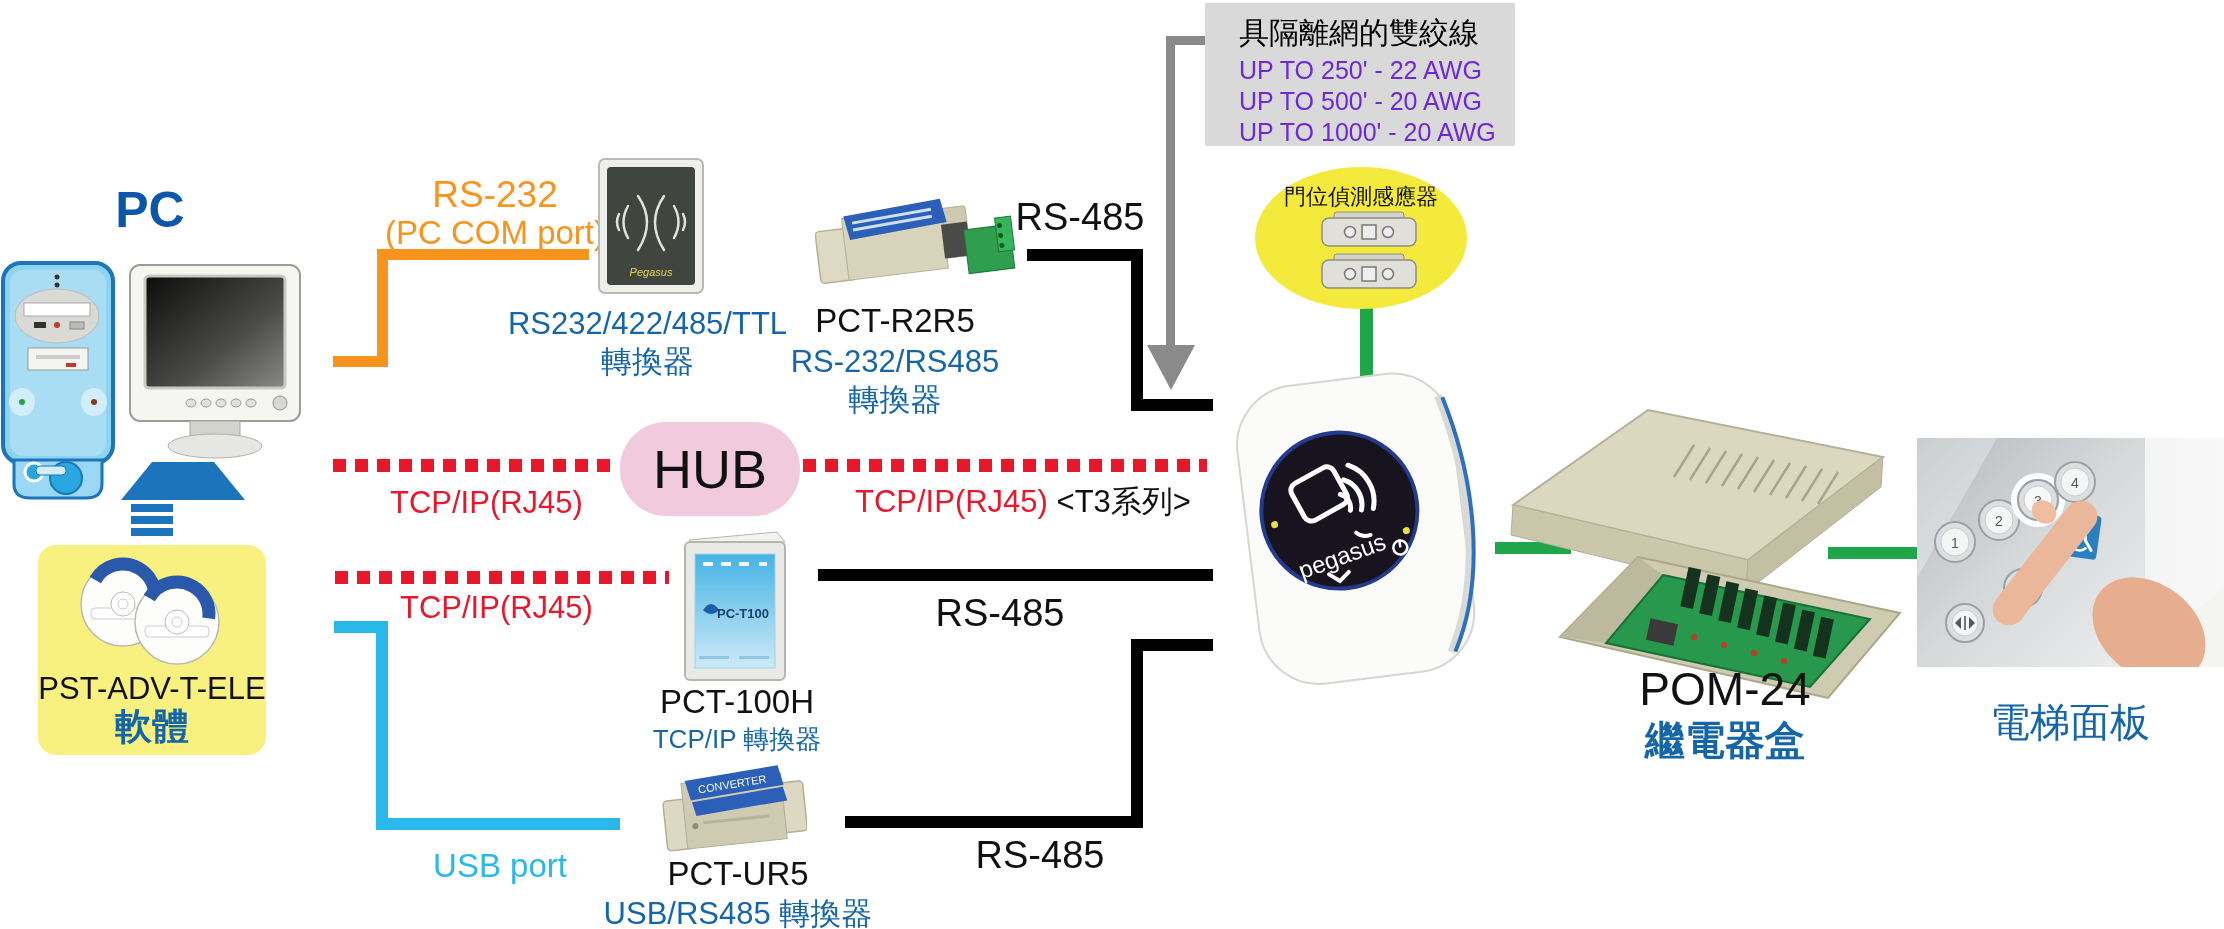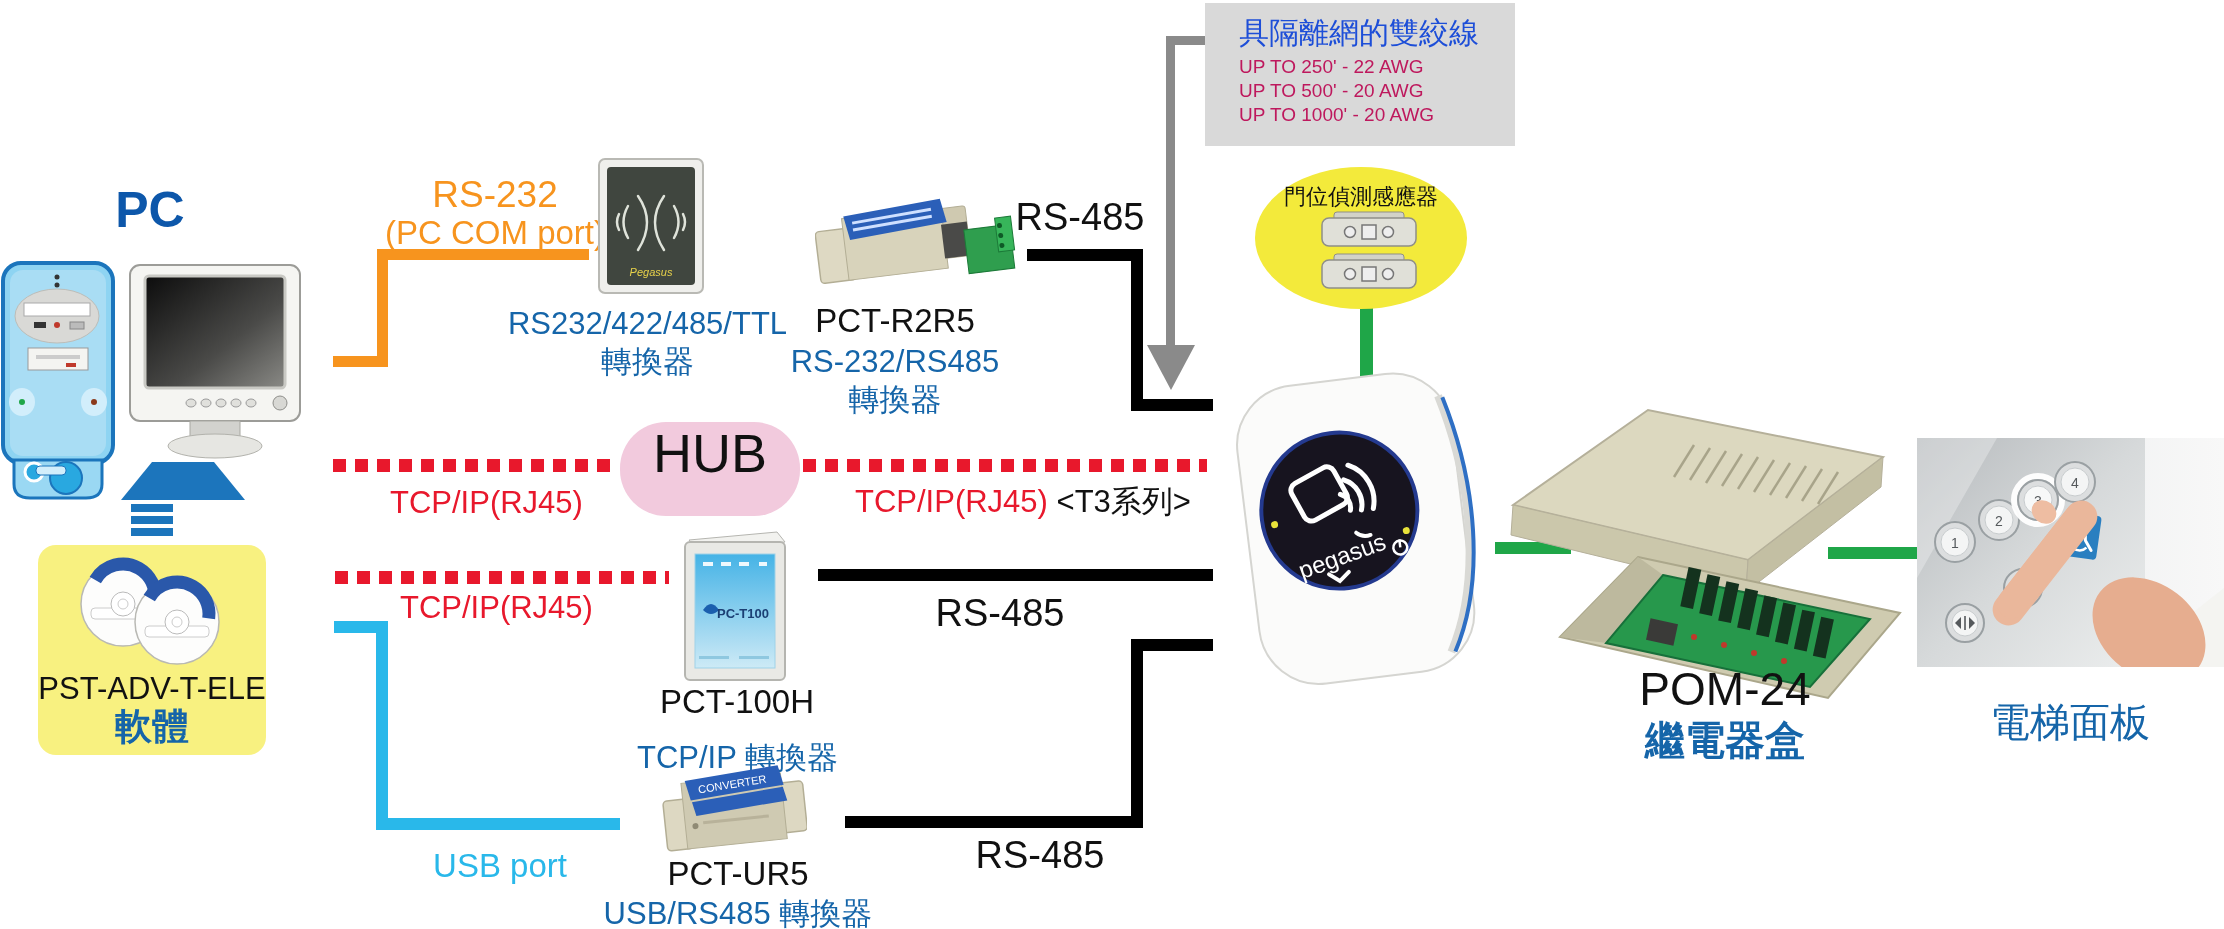--- a/index.html
+++ b/index.html
@@ -9,24 +9,24 @@
   .seg{position:absolute;background:#000;}
   .lbl{position:absolute;text-align:center;line-height:1.12;white-space:nowrap;}
   .blue{color:#1565a9;}
   .black{color:#111;}
   .orange{color:#f7941e;}
   .red{color:#e8182c;}
   .cyan{color:#29b8ea;margin-top:12px;}
   .dotted-red{position:absolute;height:13px;
       background:repeating-linear-gradient(to right,#e8182c 0 13px,transparent 13px 22px);}
   .infobox{position:absolute;left:1205px;top:3px;width:310px;height:143px;background:#d9d9d9;}
-  .infobox .t{font-size:30px;color:#1d4ed8;margin:10px 0 2px 34px;}
-  .infobox .l{font-size:19px;color:#be185d;margin:2px 0 0 34px;}
+  .infobox .t{font-size:30px;color:#000000;margin:10px 0 2px 34px;}
+  .infobox .l{font-size:25px;color:#6d28d9;margin:2px 0 0 34px;}
   .hubblob{position:absolute;left:620px;top:422px;width:180px;height:94px;background:#f2cadd;
-      border-radius:46px;display:flex;align-items:flex-start;justify-content:center;
+      border-radius:46px;display:flex;align-items:center;justify-content:center;
       font-size:54px;color:#111;}
   .softbox{position:absolute;left:38px;top:545px;width:228px;height:210px;background:#f8f180;
       border-radius:18px;}
   .ellipse{position:absolute;left:1255px;top:167px;width:212px;height:142px;background:#f3ea3b;
       border-radius:50%;}
   .sensor-label{position:absolute;left:1255px;top:182px;width:212px;text-align:center;
       font-size:22px;color:#111;}
 </style>
 </head>
 <body>
@@ -213,21 +213,21 @@
       <rect x="40" y="34" width="10" height="4" fill="#eef8fd"></rect>
     <rect x="58" y="34" width="10" height="4" fill="#eef8fd"></rect>
       <rect x="78" y="34" width="8" height="4" fill="#eef8fd"></rect>
     <path d="M22,82 q8,-12 16,0 q-8,8 -16,0" fill="#1b5fae"></path>
     <text x="62" y="90" text-anchor="middle" font-size="13" font-weight="bold" fill="#1b3f74">PC-T100</text>
     <rect x="18" y="128" width="30" height="3" fill="#8fc8e0"></rect>
       <rect x="58" y="128" width="30" height="3" fill="#8fc8e0"></rect>
   </svg>
   <div class="lbl" style="left:637px;top:684px;width:200px;">
     <div class="black" style="font-size:33px;">PCT-100H</div>
-    <div class="blue" style="font-size:31px;margin-top:20px;text-align:right;">TCP/IP  轉換器</div>
+    <div class="blue" style="font-size:26px;margin-top:4px;">TCP/IP  轉換器</div>
   </div>
 
   <svg class="abs" style="left:662px;top:760px;" width="145" height="100" viewBox="0 0 145 100">
     <g transform="rotate(-6 72 50)">
       <rect x="2" y="34" width="26" height="50" rx="4" fill="#ddd8c2" stroke="#b3ae95" stroke-width="1.5"></rect>
       <rect x="117" y="28" width="26" height="50" rx="4" fill="#ddd8c2" stroke="#b3ae95" stroke-width="1.5"></rect>
       <rect x="22" y="18" width="100" height="66" fill="#cfcab2" stroke="#b3ae95"></rect>
       <polygon points="26,16 120,10 124,30 30,36" fill="#2b5fb8"></polygon>
       <text x="73" y="28" text-anchor="middle" font-size="11" fill="#fff" transform="rotate(-3 73 26)">CONVERTER</text>
       <polygon points="31,38 123,32 126,46 34,52" fill="#2b5fb8"></polygon>

